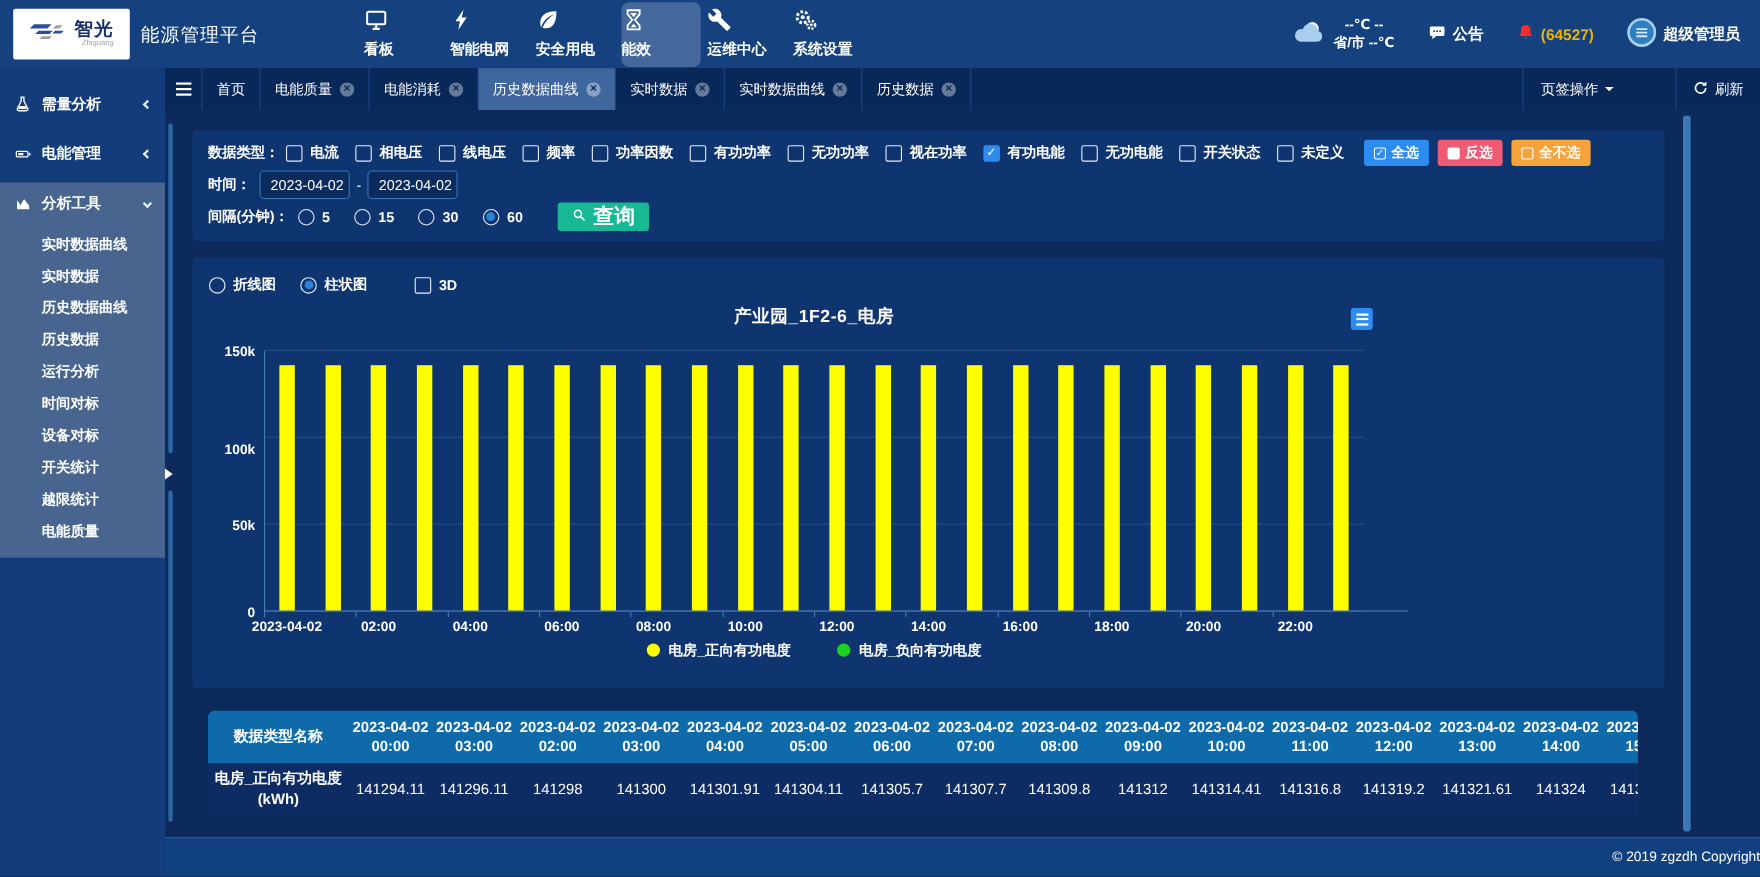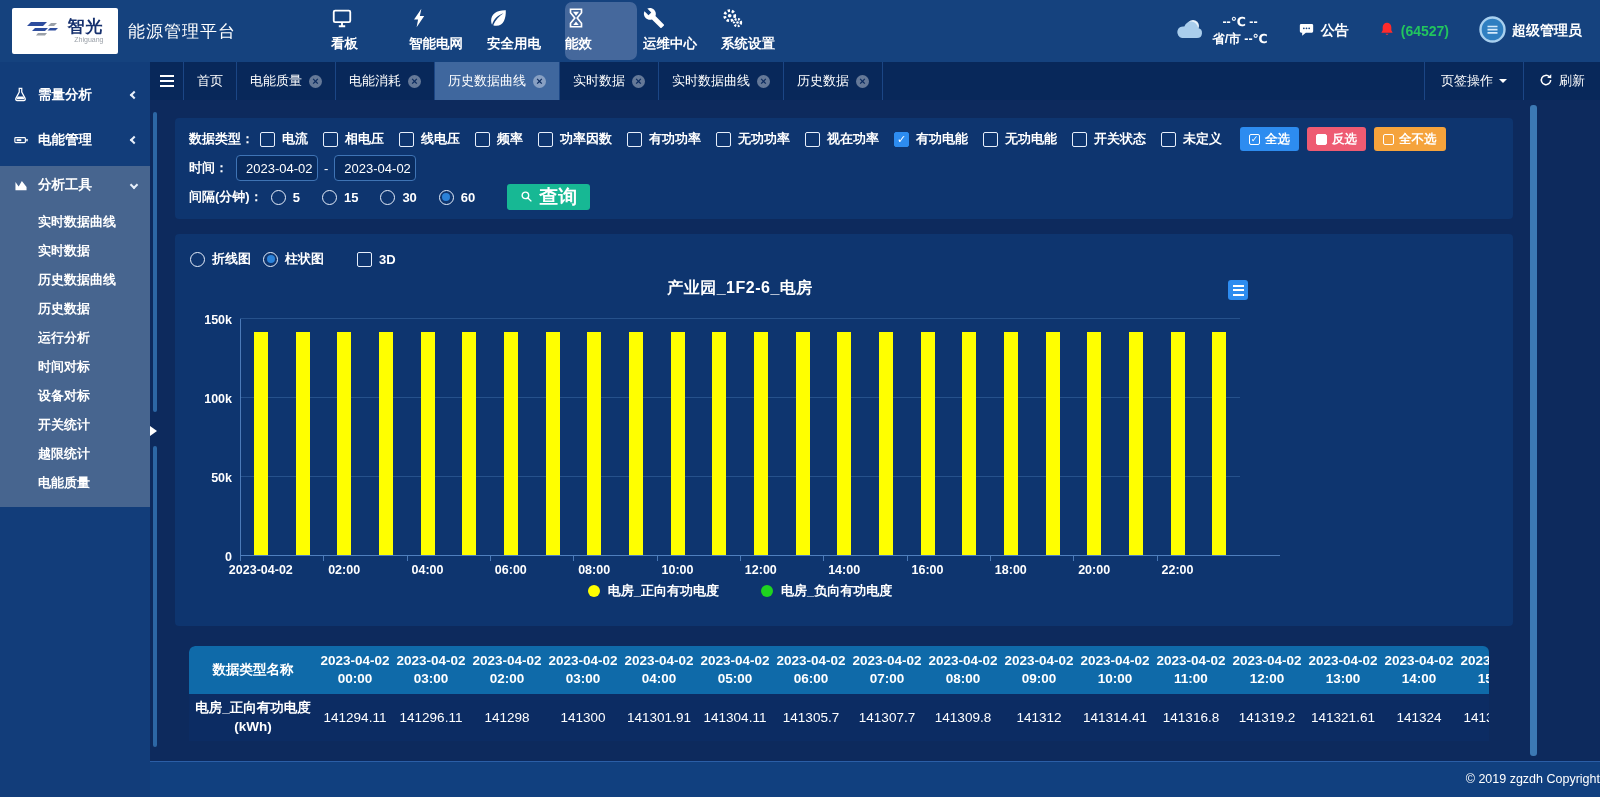--- a/index.html
+++ b/index.html
@@ -14,21 +14,21 @@
   .app-title{margin-left:10px;font-size:17px;letter-spacing:1px;white-space:nowrap;}
   .nav-items{margin-left:95px;display:flex;gap:6px;}
   .nav-item{width:72px;padding:5px 0 7px;border-radius:7px;cursor:pointer;}
   .nav-item.active{background:#45689c;}
   .nav-ic{display:inline-block;height:24px;}
   .nav-lb{font-size:13.5px;font-weight:bold;margin-top:2px;white-space:nowrap;}
   .nav-right{margin-left:auto;margin-right:18px;display:flex;align-items:center;gap:30px;}
   .weather{display:flex;align-items:center;gap:6px;}
   .weather-txt{font-size:12.5px;font-weight:bold;line-height:17px;text-align:center;}
   .hitem{display:flex;align-items:center;gap:6px;font-size:14px;font-weight:bold;white-space:nowrap;}
-  .alert-txt{color:#22c55e;}
+  .alert-txt{color:#eab308;}
 
   
   .main{display:flex;height:735px;}
   .sidebar{width:150px;background:#123d7a;flex:0 0 150px;position:relative;}
   .sb-group{height:37px;display:flex;align-items:center;padding:0 13px;gap:9px;font-size:13.5px;font-weight:bold;cursor:pointer;}
   #sidebar-inner{padding-top:14px;}
   .sb-ic{display:inline-flex;width:16px;}
   .sb-lb{white-space:nowrap;}
   .chev{display:inline-block;width:6px;height:6px;border-right:2px solid #e8f0fb;border-bottom:2px solid #e8f0fb;margin-left:auto;}
   .chev-left{transform:rotate(135deg);}
@@ -43,21 +43,21 @@
   
   .tabbar{height:38px;background:#08285a;display:flex;align-items:stretch;flex:0 0 38px;}
   .hamb{width:34px;border-right:1px solid #1b4685;display:flex;align-items:center;justify-content:center;flex-direction:column;gap:3px;cursor:pointer;}
   .hamb i{display:block;width:14px;height:2px;background:#fff;}
   .tab{display:flex;align-items:center;gap:7px;padding:0 13px;font-size:13px;border-right:1px solid #1b4685;cursor:pointer;white-space:nowrap;}
   .tab.active{background:#3f679e;}
   .tab-close{width:13px;height:13px;border-radius:50%;background:rgba(255,255,255,.38);color:#0a2a5e;font-size:11px;line-height:12px;text-align:center;font-weight:bold;}
   .tab-right{margin-left:auto;display:flex;align-items:stretch;}
   .tab-ops{display:flex;align-items:center;padding:0 16px;font-size:13px;border-left:1px solid #1b4685;cursor:pointer;white-space:nowrap;}
   .caret{display:inline-block;margin-left:6px;border-top:4px solid #fff;border-left:4px solid transparent;border-right:4px solid transparent;}
-  .tab-refresh{display:flex;align-items:center;gap:6px;padding:0 15px;font-size:13px;border-left:1px solid #1b4685;cursor:pointer;white-space:nowrap;}
+  .tab-refresh{display:flex;align-items:center;gap:6px;padding:0 15px;font-size:13px;border-left:1px solid #1b4685;cursor:pointer;white-space:nowrap;margin-left:40px;}
 
   
   .page{flex:1;position:relative;background:#0d2a5d;overflow:hidden;}
   .lscroll{position:absolute;left:3px;width:4px;background:#2c67a5;border-radius:2px;}
   .lscroll.seg1{top:12px;height:300px;}
   .lscroll.seg2{top:346px;bottom:14px;}
   .collapse-arrow{position:absolute;left:0;top:326px;width:0;height:0;border-left:7px solid #fff;border-top:5px solid transparent;border-bottom:5px solid transparent;cursor:pointer;z-index:5;}
   .rscroll{position:absolute;right:63px;top:5px;bottom:5px;width:7px;background:#3c79b4;border-radius:3px;}
   .panels{margin-left:25px;width:1338px;}
 
@@ -80,21 +80,21 @@
   .radio-item{display:flex;align-items:center;gap:7px;cursor:pointer;margin-left:22px;}
   .radio-item:first-of-type{margin-left:8px;}
   .radio{width:15px;height:15px;border:1.5px solid #e6eefb;border-radius:50%;display:flex;align-items:center;justify-content:center;flex:0 0 15px;}
   .radio .dot{width:8px;height:8px;border-radius:50%;background:transparent;}
   .radio.sel .dot{background:#2b82d9;}
   .radio-lb{font-size:13px;font-weight:bold;}
   .query-btn{margin-left:32px;height:26px;padding:0 13px;background:#17b894;border-radius:3px;display:flex;align-items:center;gap:6px;font-size:19px;font-weight:bold;cursor:pointer;}
 
   
   .chart-panel{margin-top:15px;height:392px;background:#0e356f;border-radius:4px;position:relative;}
-  .chart-controls{position:absolute;top:16px;left:15px;display:flex;align-items:center;text-align:right;}
+  .chart-controls{position:absolute;top:16px;left:15px;display:flex;align-items:center;gap:10px;text-align:right;}
   .chart-controls .radio-item{margin-left:12px;}
   .chart-controls .radio-item:first-child{margin-left:0;}
   .chart-title{position:absolute;top:44px;left:65px;width:1000px;text-align:center;font-size:16px;font-weight:bold;letter-spacing:.5px;}
   .chart-menu-btn{position:absolute;top:46px;right:265px;width:20px;height:20px;background:#2d8cf0;border-radius:3px;display:flex;flex-direction:column;align-items:center;justify-content:center;gap:2.5px;cursor:pointer;}
   .chart-menu-btn i{display:block;width:11px;height:2px;background:#fff;}
   .plot{position:absolute;left:65px;top:85px;width:1000px;height:237px;}
   .gridline{position:absolute;left:0;width:100%;height:1px;background:rgba(90,140,200,.32);}
   .axis-y{position:absolute;left:0;top:0;bottom:0;width:1px;background:#4b7ab8;}
   .axis-x{position:absolute;left:0;right:-40px;bottom:0;height:1px;background:#4b7ab8;}
   .ylabel{position:absolute;left:-52px;width:44px;text-align:right;font-size:12.5px;font-weight:bold;}
@@ -460,21 +460,21 @@
               <i></i>
             </div>
           <div class="plot" id="plot">
             <div class="axis-y"></div>
             <div class="axis-x"></div>
           <div class="gridline" style="bottom: 0px;"></div>
               <div class="ylabel" style="bottom: -8px;">0</div>
               <div class="gridline" style="bottom: 79px;"></div>
               <div class="ylabel" style="bottom: 71px;">50k</div>
               <div class="gridline" style="bottom: 158px;"></div>
-              <div class="ylabel" style="bottom: 150px;">100k</div>
+              <div class="ylabel" style="bottom: 140px;">100k</div>
               <div class="gridline" style="bottom: 237px;"></div>
               <div class="ylabel" style="bottom: 229px;">150k</div>
               <div class="bar" style="left: 13.8333px; height: 223.245px; background: rgb(255, 255, 0);"></div>
               <div class="bar" style="left: 55.5px; height: 223.248px; background: rgb(255, 255, 0);"></div>
               <div class="bar" style="left: 97.1667px; height: 223.251px; background: rgb(255, 255, 0);"></div>
               <div class="bar" style="left: 138.833px; height: 223.254px; background: rgb(255, 255, 0);"></div>
               <div class="bar" style="left: 180.5px; height: 223.257px; background: rgb(255, 255, 0);"></div>
               <div class="bar" style="left: 222.167px; height: 223.26px; background: rgb(255, 255, 0);"></div>
               <div class="bar" style="left: 263.833px; height: 223.263px; background: rgb(255, 255, 0);"></div>
               <div class="bar" style="left: 305.5px; height: 223.266px; background: rgb(255, 255, 0);"></div>

